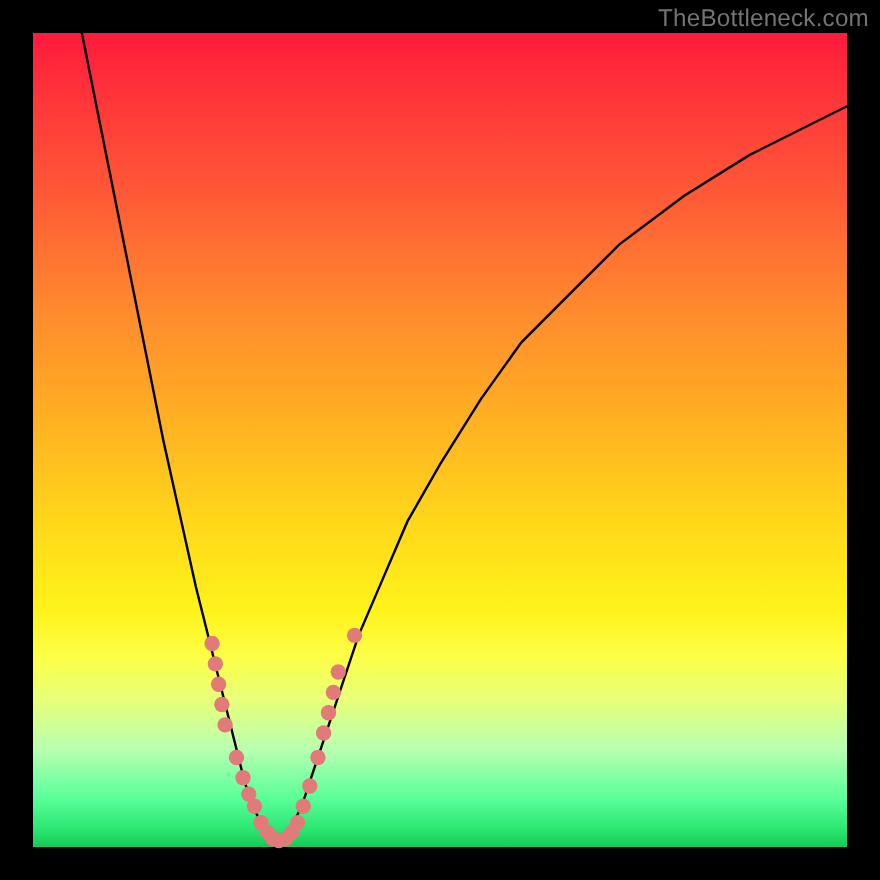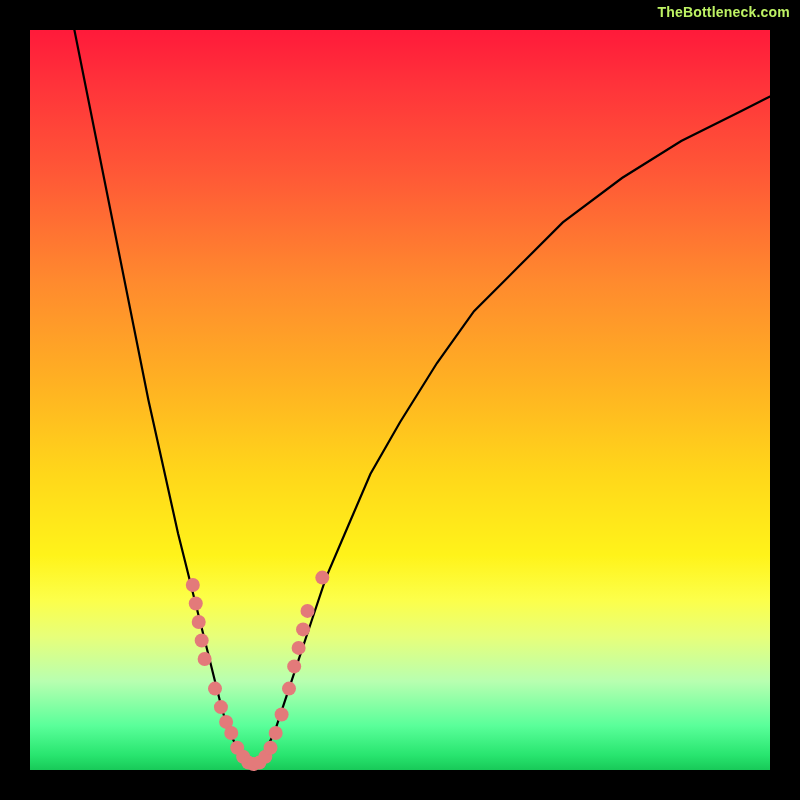--- a/index.html
+++ b/index.html
@@ -30,23 +30,23 @@
       #b8ffb0 88%,
       #5aff9a 94%,
       #28e56f 98%,
       #18c958 100%
     );
   }
   .watermark {
     position: absolute;
     top: 4px;
     right: 10px;
-    font-size: 14px;
-    color: #bef264;
-    font-weight: 700;
+    font-size: 22px;
+    color: #737373;
+    font-weight: 400;
     letter-spacing: 0.2px;
     user-select: none;
   }
   svg.plot {
     position: absolute;
     left: 0;
     top: 0;
     width: 740px;
     height: 740px;
     overflow: visible;

